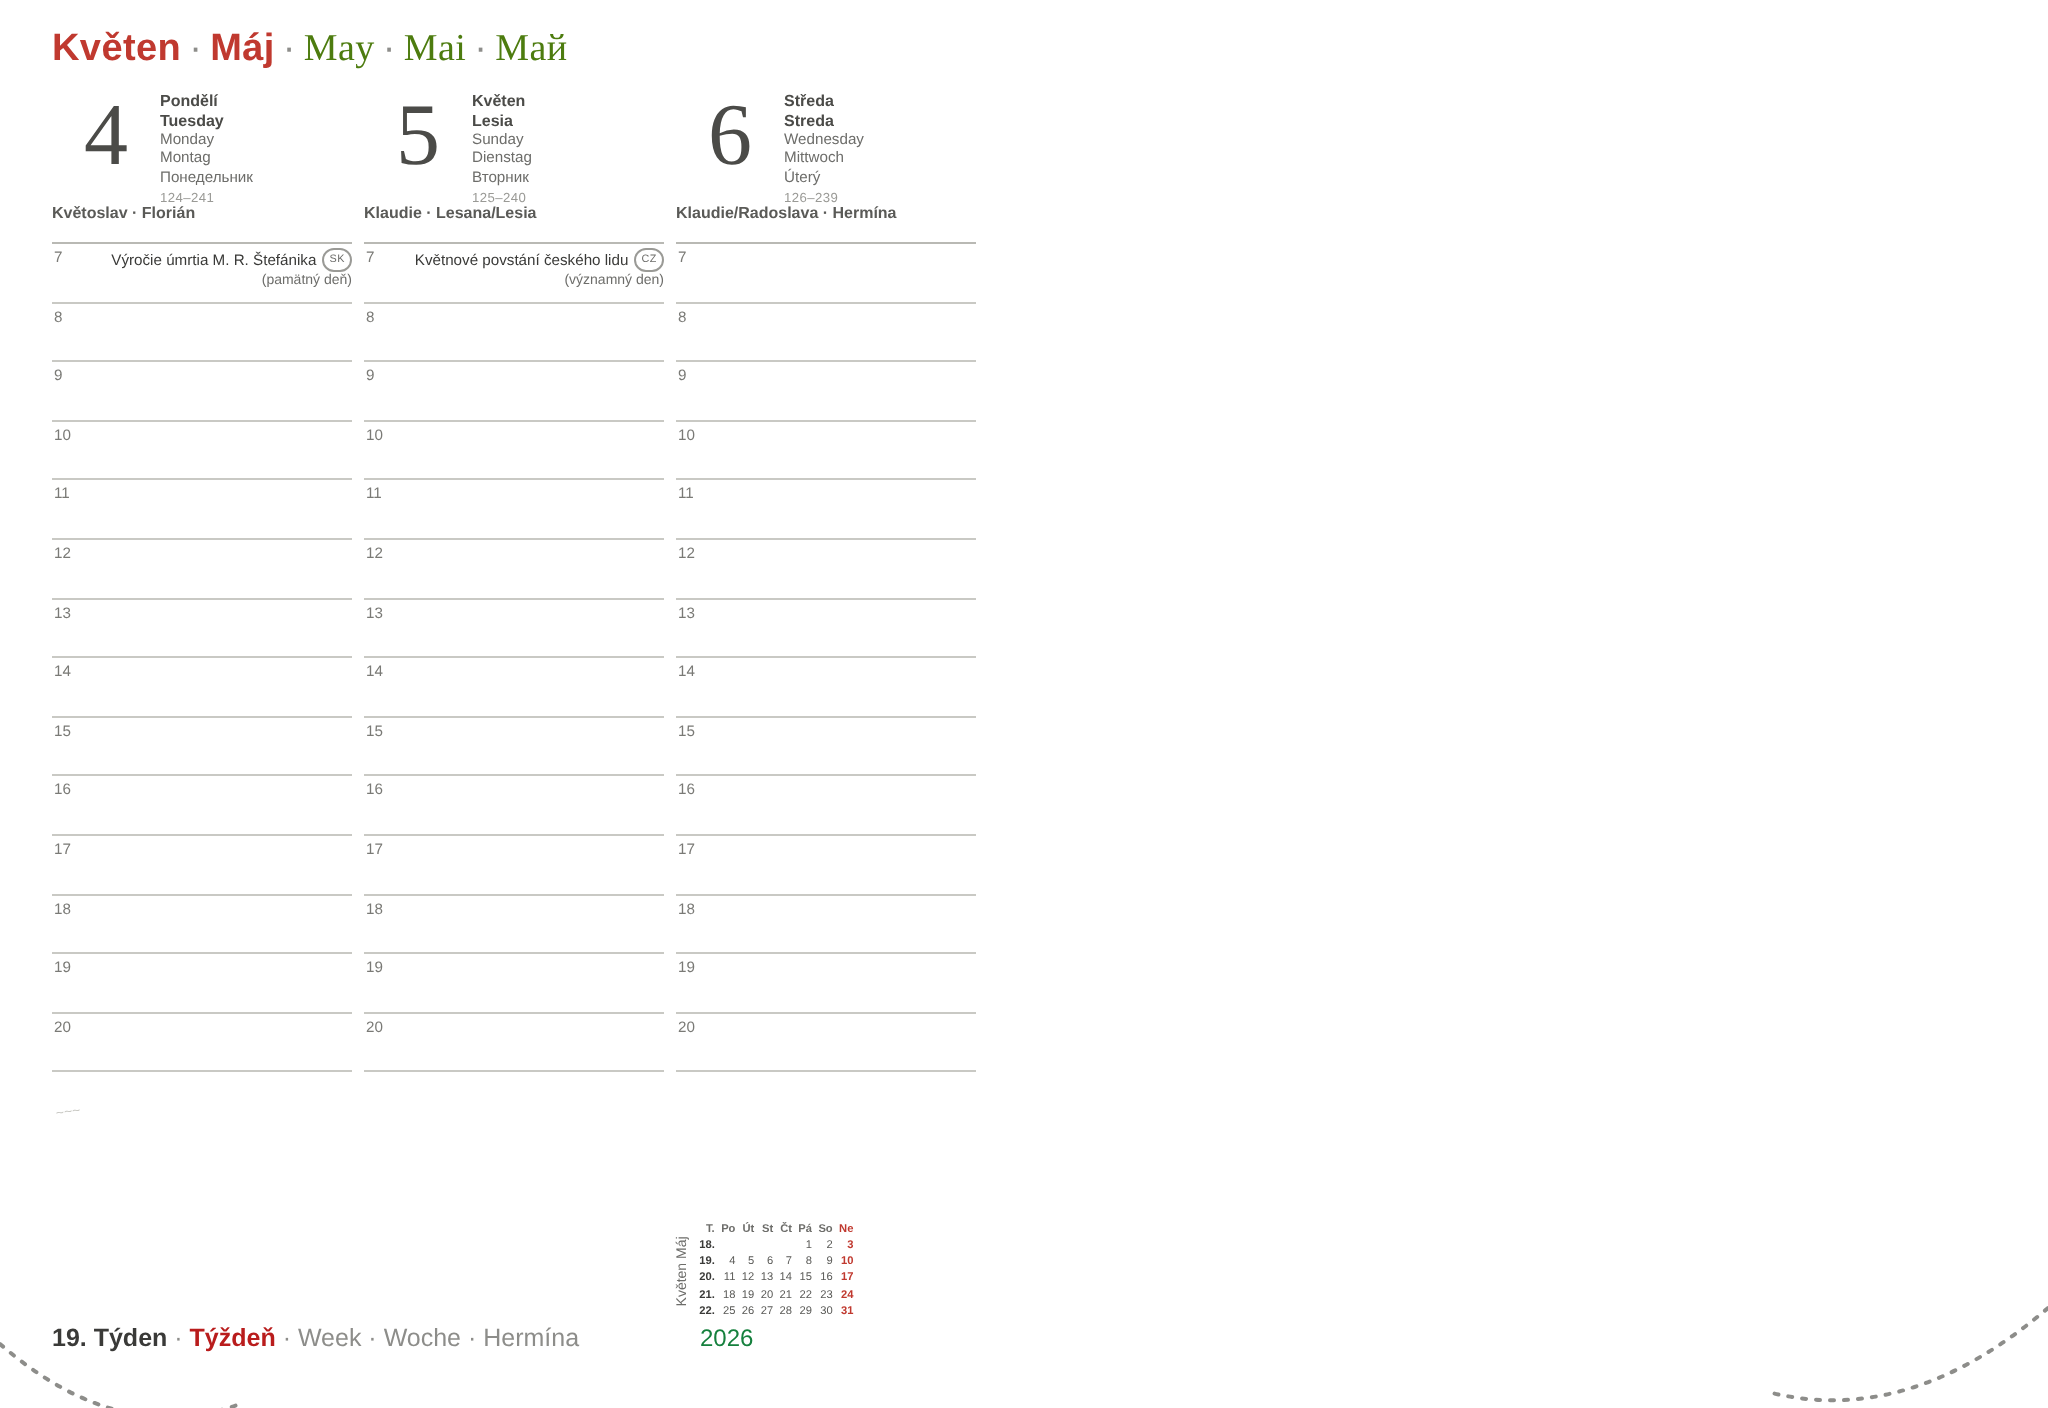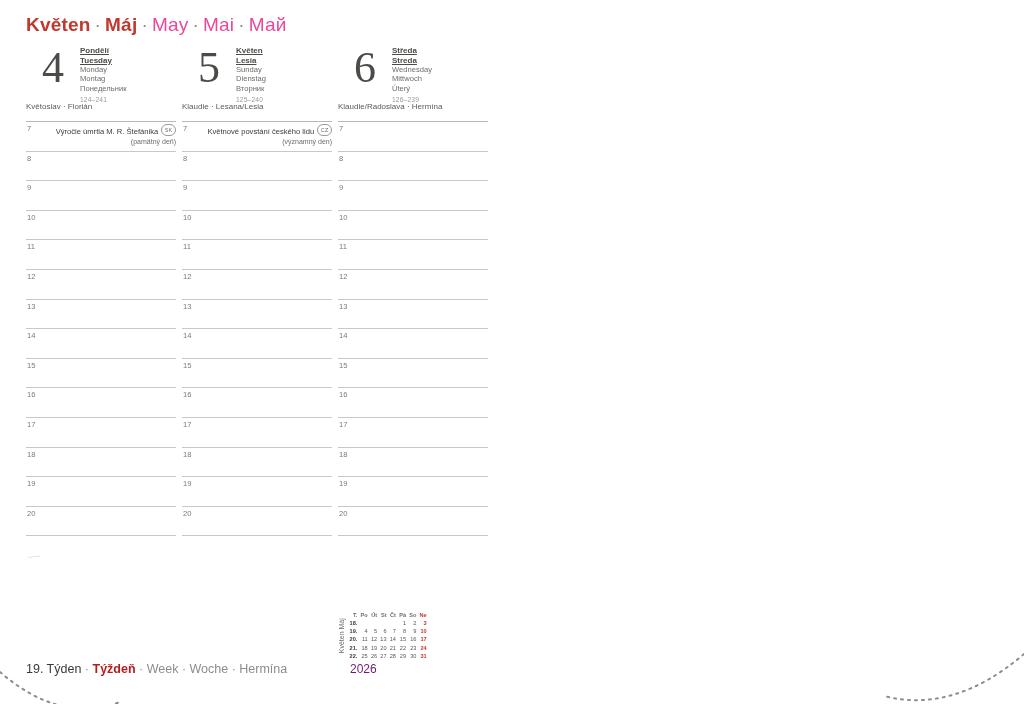--- a/index.html
+++ b/index.html
@@ -25,51 +25,52 @@
   
   .head {
     display: flex;
     align-items: center;
     font-size: 19px;
     letter-spacing: .2px;
     margin-bottom: 10px;
     height: 18px;
   }
   .head .m1, .head .m2 { color: #c0392f; font-weight: bold; }
-  .head .m3, .head .m4, .head .m5 { color: #ec4899; font-weight: normal; }
+  .head .m3, .head .m4, .head .m5 { color: #4d7c0f; font-weight: normal; font-family: Liberation Serif, serif; }
   .head .dot { color: #8d8d8a; margin: 0 4px; font-weight: normal; }
 
   
   .cols { display: flex; gap: 0; }
   .col { width: 152px; position: relative; }
   .col + .col { margin-left: 6px; }
 
   .daytop { display: flex; align-items: flex-start; height: 58px; }
   .daynum {
     font-size: 44px;
     line-height: 44px;
     font-weight: normal;
     color: #4b4b48;
     width: 54px;
     text-align: center;
     padding-top: 2px;
     font-family: "Liberation Serif", serif;
   }
   .dayname { padding-top: 2px; font-size: 7.6px; line-height: 9.2px; color: #6d6d6a; }
-  .dayname .b { font-weight: bold; color: #4b4b48; font-size: 8px; line-height: 9.6px; text-decoration: underline; }
+  .dayname .b { font-weight: bold; color: #4b4b48; font-size: 8px; line-height: 9.6px; }
   .dayname .num { margin-top: 2px; font-size: 6.6px; color: #9a9a96; letter-spacing: .2px; }
 
   .namesline {
     font-size: 8px;
     color: #5a5a57;
     border-bottom: 1px solid #b9b9b4;
     padding-bottom: 19px;
     margin-bottom: 0;
     height: 14px;
     position: relative;
+    font-weight: bold;
   }
 
   
   .hours { margin-top: 0; }
   .hrow {
     height: 29.6px;
     border-bottom: 1px solid #c9c9c4;
     font-size: 7.6px;
     color: #7a7a76;
     padding-top: 2px;
@@ -102,26 +103,26 @@
   }
   .ev .sub { display: block; font-size: 7px; color: #6d6d6a; }
 
   
   .footer {
     position: absolute;
     left: 26px; bottom: 28px;
     font-size: 12.5px;
     color: #8d8d8a;
   }
-  .footer .wk { font-weight: normal; color: #3a3a38; }
+  .footer .wk { font-weight: bold; color: #3a3a38; }
   .footer .wk2 { font-weight: bold; color: #b91c1c; }
   .year {
     position: absolute;
     font-size: 12px;
-    color: #701a75;
+    color: #15803d;
     bottom: 28px;
     margin-top: 12px;
   }
   .year.l { left: 350px; }
 
   
   .mini {
     position: absolute;
     bottom: 44px;
     width: 154px;

